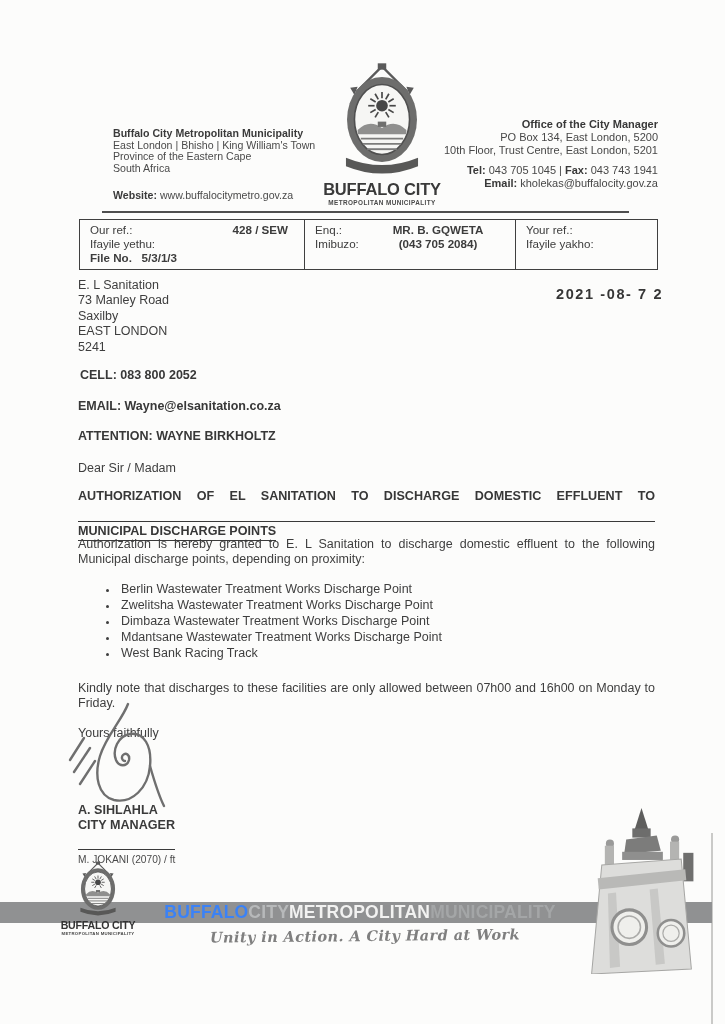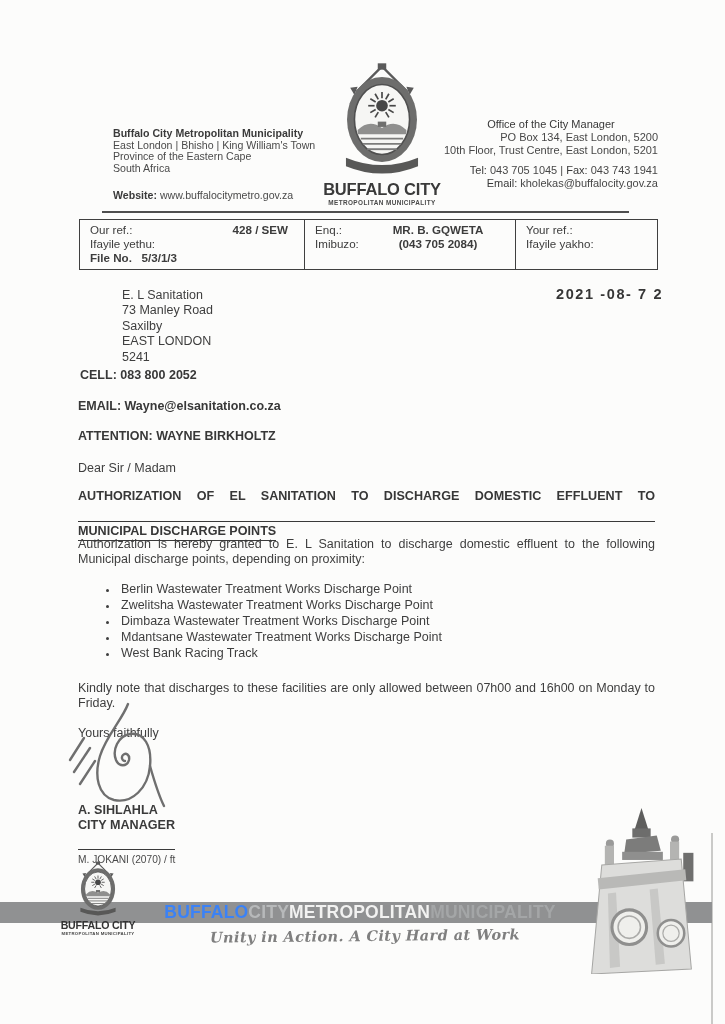--- a/index.html
+++ b/index.html
@@ -11,39 +11,39 @@
   .abs{position:absolute;}
   
   .hdr-left{left:113px;top:128px;font-size:10.6px;line-height:11.6px;color:#4a4a4a;}
   .hdr-left .b{font-weight:bold;color:#3a3a3a;}
   .hdr-left .website{margin-top:16px;}
   .crest-block{left:316px;top:60px;width:132px;text-align:center;}
   .crest-block svg{display:block;margin:0 auto;}
   .crest-name{font-size:16.5px;font-weight:bold;color:#3a3a3a;letter-spacing:-0.2px;margin-top:1px;}
   .crest-sub{font-size:6.4px;font-weight:bold;color:#4a4a4a;letter-spacing:0.4px;}
   .hdr-right{right:67px;top:118px;text-align:right;font-size:11px;line-height:13.2px;color:#474747;}
-  .hdr-right .b{font-weight:normal;color:#383838;text-align:center;}
+  .hdr-right .b{font-weight:bold;color:#383838;}
   .hdr-right .gap{height:6px;}
   .hdr-rule{left:102px;top:211px;width:527px;height:2px;background:#4e4e4e;}
   
   .ref-table{
     left:79px;top:219px;width:577px;display:grid;
     grid-template-columns:225px 211px 141px;
     border:1.6px solid #3f3f3f;font-size:11.6px;line-height:13.8px;color:#3c3c3c;
   }
   .ref-cell{padding:3px 8px 5px 10px;border-right:1.6px solid #3f3f3f;}
   .ref-cell:last-child{border-right:none;}
   .ref-row{display:flex;}
   .ref-val{font-weight:bold;margin-left:auto;margin-right:8px;}
   .ref-bold{font-weight:bold;}
   .enq-grid{display:grid;grid-template-columns:54px 1fr;}
   .enq-grid .c{text-align:center;font-weight:bold;}
   
   .bodytext{font-size:12.5px;line-height:15.4px;color:#3e3e3e;}
-  .recipient{left:78px;top:288px;margin-left:44px;}
+  .recipient{left:78px;top:278px;}
   .stamp{left:556px;top:286px;font-size:14.5px;font-weight:bold;color:#363636;letter-spacing:1.6px;transform:scaleY(1.06);}
   .boldline{font-weight:bold;color:#383838;}
   .cell-line{left:80px;top:368px;}
   .email-line{left:78px;top:399px;}
   .attn-line{left:78px;top:429px;}
   .salutation{left:78px;top:461px;}
   .subject{left:78px;top:488px;width:577px;font-weight:bold;color:#373737;font-size:12.6px;line-height:16px;}
   .subject .l1{display:block;text-align:justify;text-align-last:justify;border-bottom:1.6px solid #3a3a3a;padding-bottom:17px;}
   .subject .l2{display:inline-block;border-bottom:1.6px solid #3a3a3a;padding-bottom:1px;margin-top:1px;}
   .para1{left:78px;top:537px;width:577px;text-align:justify;}

